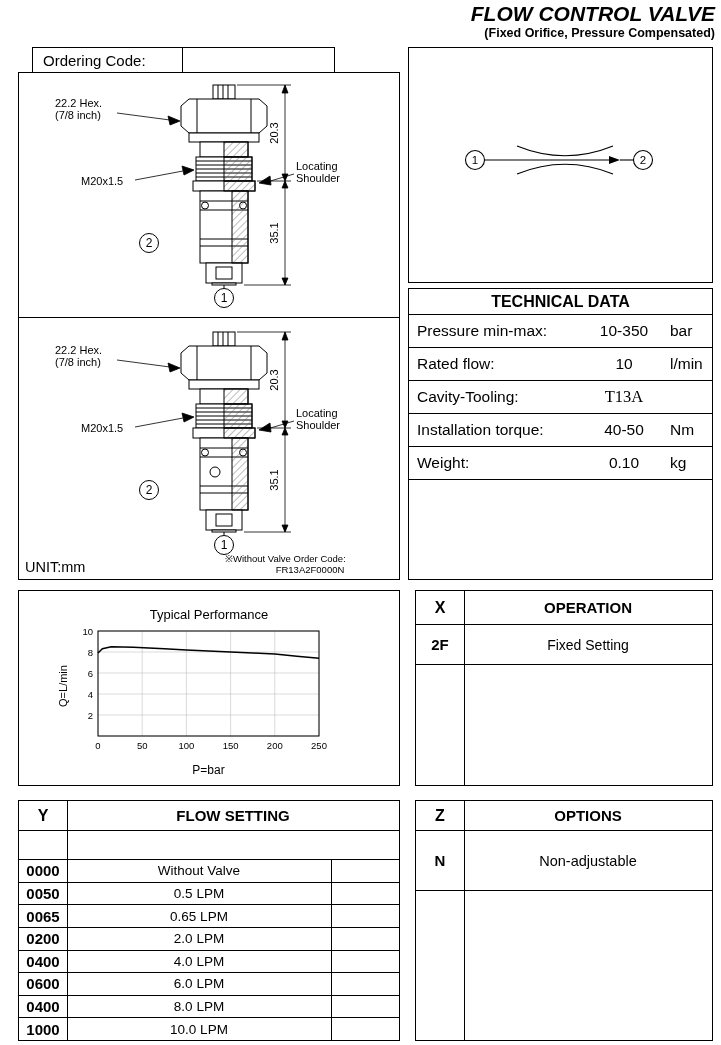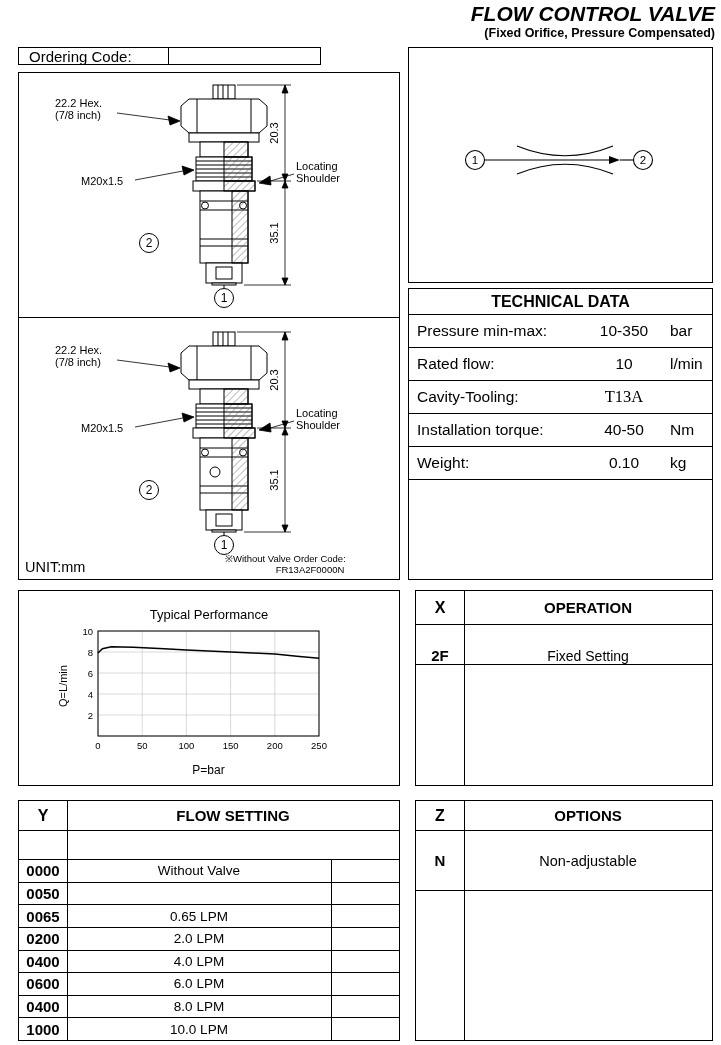--- a/index.html
+++ b/index.html
@@ -3,21 +3,21 @@
 <meta charset="utf-8">
 <style>
   *{margin:0;padding:0;box-sizing:border-box;}
   html,body{width:721px;height:1045px;}
   body{position:relative;background:#fff;color:#000;font-family:"Liberation Sans",sans-serif;overflow:hidden;}
   .box{position:absolute;border:1px solid #000;background:#fff;}
   .main-title{position:absolute;top:2px;right:6px;text-align:right;}
   .main-title .t1{font-size:21px;font-weight:bold;line-height:24px;font-style:italic;}
   .main-title .t2{font-size:12.5px;font-weight:bold;}
   
-  .ordering{left:18px;top:47px;width:303px;height:18px;display:flex;}
+  .ordering{left:32px;top:47px;width:303px;height:26px;display:flex;}
   .ordering .olabel{width:150px;display:flex;align-items:center;padding-left:10px;font-size:15px;border-right:1px solid #000;}
   .ordering .ocode{flex:1;display:flex;align-items:center;justify-content:center;font-weight:bold;font-size:15px;margin-top:32px;}
   .cbox{display:inline-block;border:1.5px solid #000;padding:0 2px;margin:0 1px;line-height:15px;}
   
   .thead{height:26px;display:flex;align-items:center;justify-content:center;font-weight:bold;font-size:16px;border-bottom:1px solid #000;}
   .trow{display:flex;align-items:center;height:33px;border-bottom:1px solid #000;font-size:15.5px;}
   .trow .tl{flex:1;padding-left:8px;}
   .trow .tv{width:80px;text-align:center;}
   .trow .tu{width:48px;padding-left:6px;}
   .tv.serif{font-family:"Liberation Serif",serif;font-size:16.5px;}
@@ -292,40 +292,41 @@
     </svg>
   <div class="chart-xlabel">P=bar</div>
 </div>
 
 <div class="box" style="left:415px;top:590px;width:298px;height:196px;">
   <div class="vline" style="left:48px;"></div>
   <div class="crow" style="height:34px;border-bottom:1px solid #000;">
     <div class="ccode" style="font-size:16px;">X</div>
     <div class="clabel" style="font-weight:bold;font-size:15px;">OPERATION</div>
   </div>
-  <div class="crow" style="height:40px;border-bottom:1px solid #000;align-items:flex-end;">
+  <div class="crow" style="height:40px;border-bottom:1px solid #000;">
     <div class="ccode" style="font-size:15px;">2F</div>
     <div class="clabel" style="font-size:14px;">Fixed Setting</div>
   </div>
 </div>
 
 <div class="box" style="left:18px;top:800px;width:382px;height:241px;">
   <div class="vline" style="left:48px;"></div>
   <div class="vline" style="left:312px;top:58px;"></div>
   <div class="crow" style="height:30px;border-bottom:1px solid #000;">
     <div class="ccode" style="font-size:16px;">Y</div>
     <div class="clabel" style="font-weight:bold;font-size:15px;">FLOW SETTING</div>
   </div>
   <div class="flow-rows">
     <div class="crow">
       <div class="ccode">0000</div>
       <div class="fval">Without Valve</div>
     </div>
     <div class="crow">
       <div class="ccode">0050</div>
+      <div class="fval">0.5 LPM</div>
     </div>
     <div class="crow">
       <div class="ccode">0065</div>
       <div class="fval">0.65 LPM</div>
     </div>
     <div class="crow">
       <div class="ccode">0200</div>
       <div class="fval">2.0 LPM</div>
     </div>
     <div class="crow">

